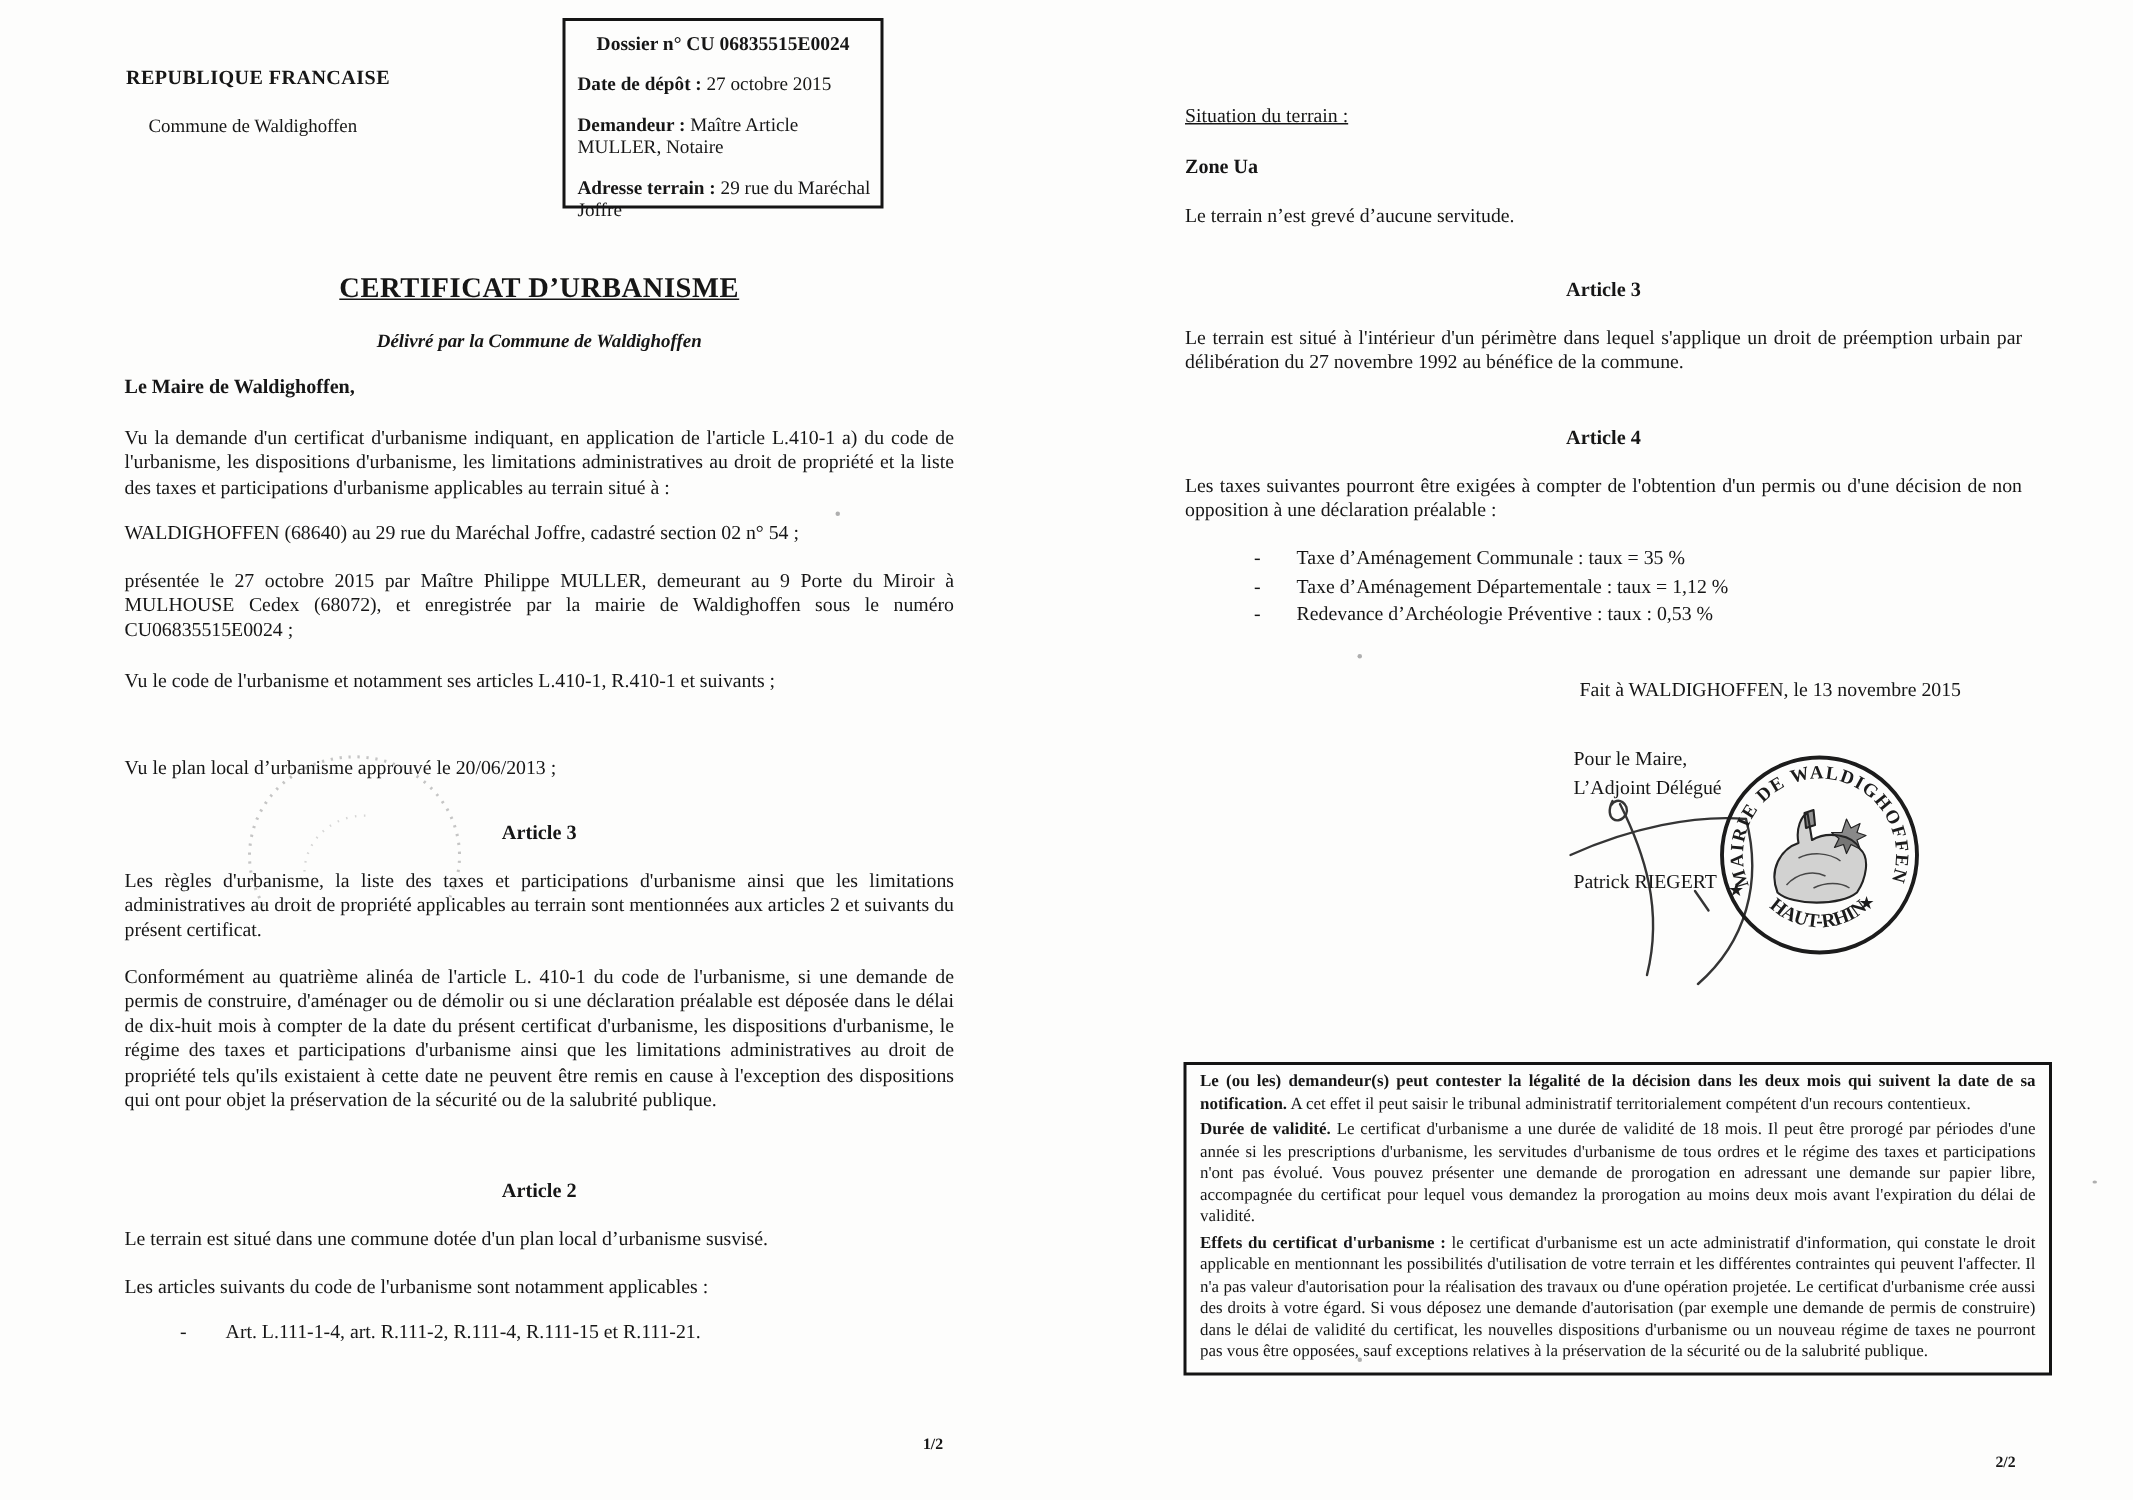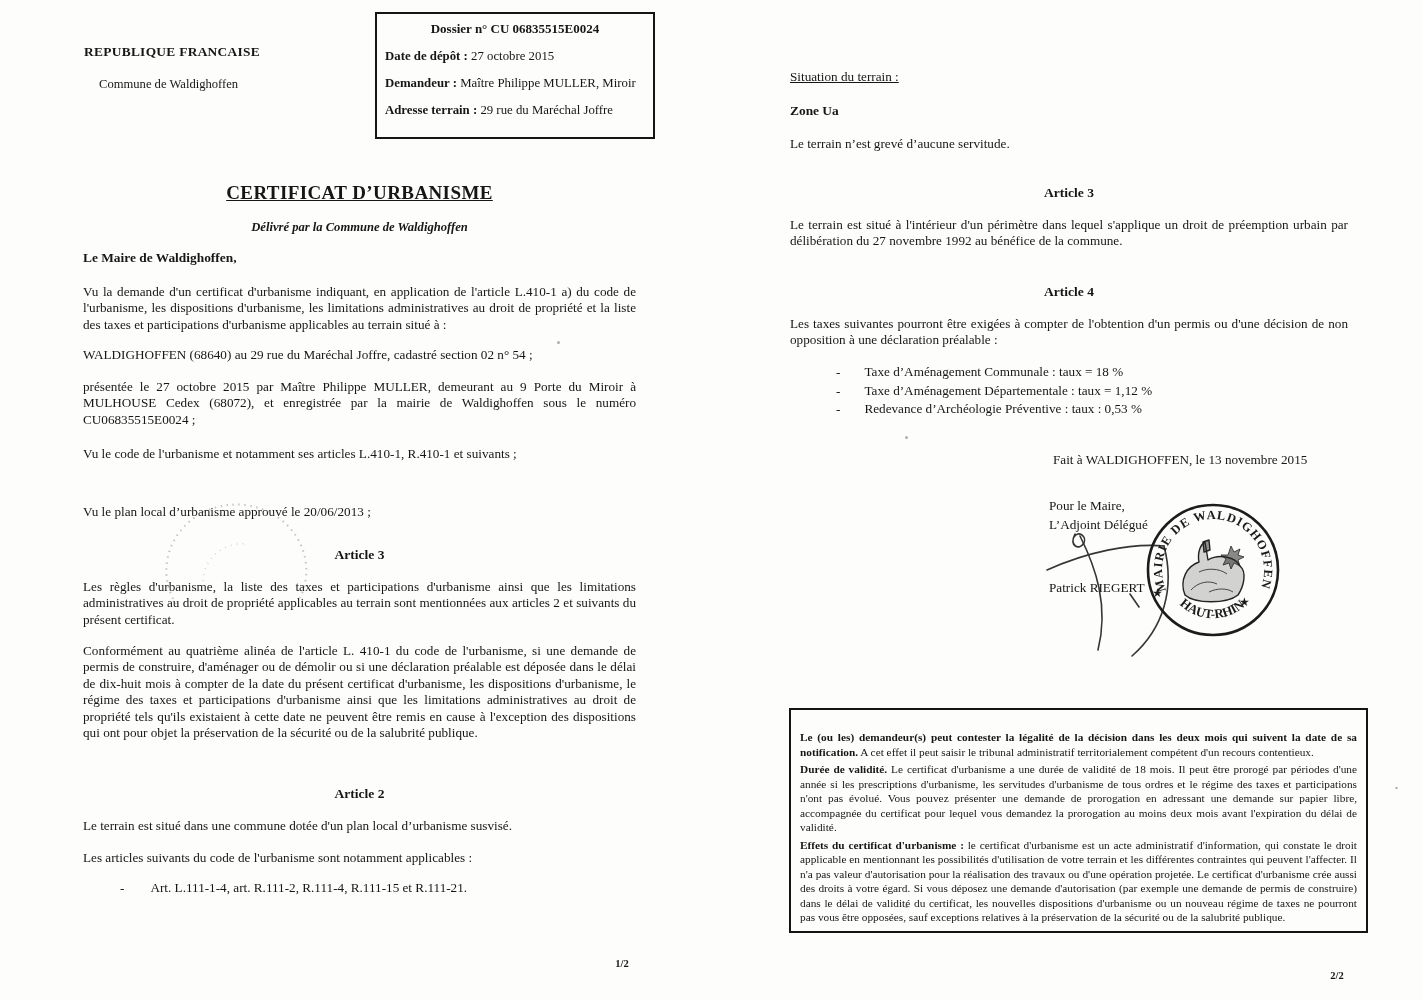--- a/index.html
+++ b/index.html
@@ -11,28 +11,28 @@
   .abs{position:absolute;}
   .b{font-weight:bold;}
   .i{font-style:italic;font-family:Liberation Serif, serif;}
   .ctr{text-align:center;}
   .jst{text-align:justify;}
   .body-text{font-size:13.2px;line-height:16.4px;}
   .small-bold{font-size:13.4px;font-weight:bold;}
   .doc-title{font-size:19px;font-weight:bold;letter-spacing:.4px;text-decoration:underline;}
   .article-h{font-size:13.5px;font-weight:bold;}
   .dossier-box{
-    border:2px solid #151515;width:280px;height:127px;box-sizing:border-box;
+    border:2px solid #151515;width:214px;height:127px;box-sizing:border-box;
     font-size:12.8px;
   }
   .dossier-box .row{margin:12px 0 0 8px;}
   .dossier-title{margin-top:7px;text-align:center;font-weight:bold;font-size:13px;}
   .notice-box{
     border:2px solid #141414;width:579px;box-sizing:border-box;
-    padding:20px 9px 6px 9px;font-size:11.3px;line-height:14.5px;text-align:justify;
+    padding:4px 9px 6px 9px;font-size:11.3px;line-height:14.5px;text-align:justify;
   }
   .notice-box p{margin:0;}
   .notice-box p + p{margin-top:3px;}
   .dash-item{display:flex;}
   .dash-item .dash{flex:0 0 auto;}
   .pagenum{font-size:10.5px;font-weight:bold;}
   .underline{text-decoration:underline;}
   .speck{position:absolute;background:#6f6f6f;border-radius:50%;opacity:.55;}
   svg text{font-family:"Liberation Serif","DejaVu Serif",serif;}
 </style>
@@ -45,21 +45,21 @@
   <div class="abs" style="left:99px;top:77px;font-size:12.6px;">Commune de Waldighoffen</div>
 
   <div class="abs dossier-box" style="left:375px;top:12px;">
     <div class="dossier-title">Dossier n° CU 06835515E0024</div>
     <div class="row">
       <span class="b">Date de dépôt :</span>
       <span>27 octobre 2015</span>
     </div>
     <div class="row">
       <span class="b">Demandeur :</span>
-      <span>Maître Philippe MULLER, Miroir</span>
+      <span>Maître Article MULLER, Notaire</span>
     </div>
     <div class="row">
       <span class="b">Adresse terrain :</span>
       <span>29 rue du Maréchal Joffre</span>
     </div>
   </div>
 
   <div class="abs ctr doc-title" style="left:83px;top:182px;width:553px;">CERTIFICAT D’URBANISME</div>
   <div class="abs ctr i b" style="left:83px;top:220px;width:553px;font-size:12.6px;">Délivré par la Commune de Waldighoffen</div>
 
@@ -110,21 +110,21 @@
 
   <div class="abs jst body-text" style="left:790px;top:217px;width:558px;">Le terrain est situé à l'intérieur d'un périmètre dans lequel s'applique un droit de préemption urbain par délibération du 27 novembre 1992 au bénéfice de la commune.</div>
 
   <div class="abs ctr article-h" style="left:790px;top:284px;width:558px;">Article 4</div>
 
   <div class="abs jst body-text" style="left:790px;top:316px;width:558px;">Les taxes suivantes pourront être exigées à compter de l'obtention d'un permis ou d'une décision de non opposition à une déclaration préalable :</div>
 
   <div class="abs body-text" style="left:836px;top:363px;width:512px;line-height:18.6px;">
     <div class="dash-item">
       <span class="dash">-</span>
-      <span style="margin-left:24px;">Taxe d’Aménagement Communale : taux = 18 %</span>
+      <span style="margin-left:24px;">Taxe d’Aménagement Communale : taux = 35 %</span>
     </div>
     <div class="dash-item">
       <span class="dash">-</span>
       <span style="margin-left:24px;">Taxe d’Aménagement Départementale : taux = 1,12 %</span>
     </div>
     <div class="dash-item">
       <span class="dash">-</span>
       <span style="margin-left:24px;">Redevance d’Archéologie Préventive : taux : 0,53 %</span>
     </div>
   </div>

